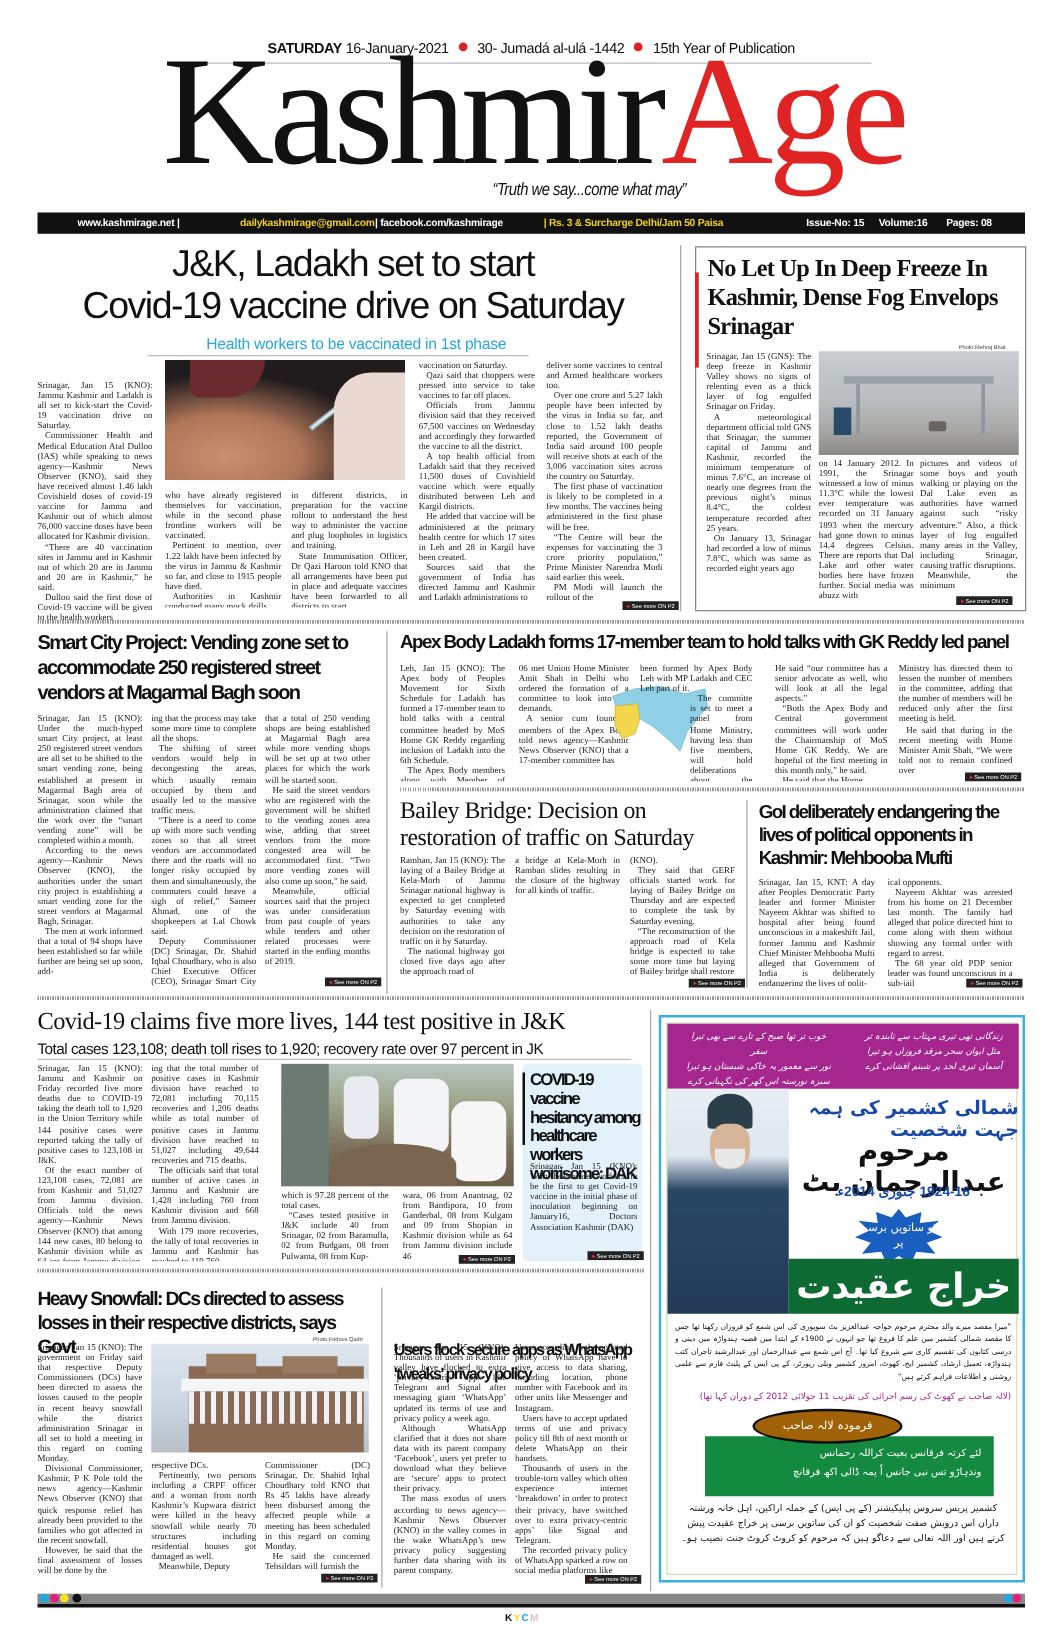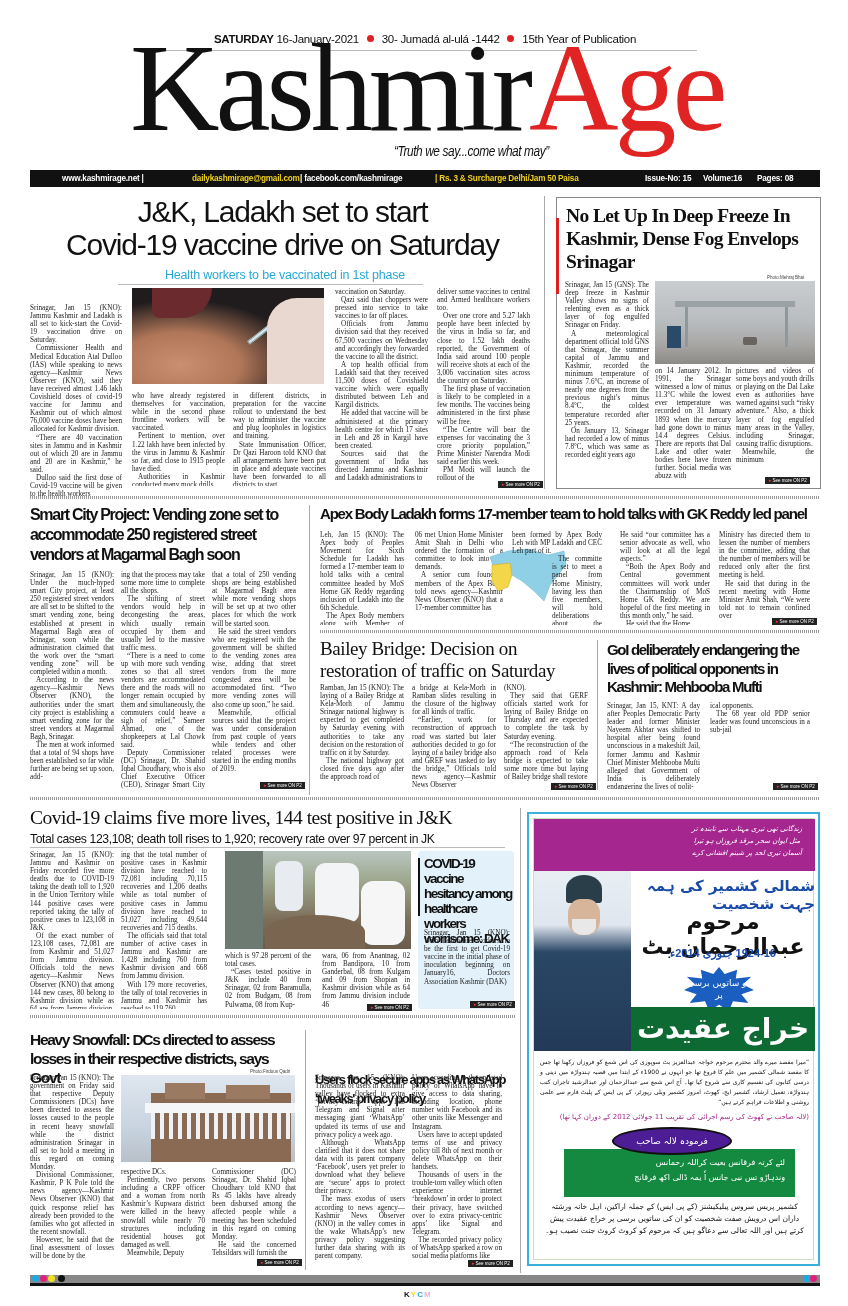--- a/index.html
+++ b/index.html
@@ -44,21 +44,21 @@
 #ad-top{position:absolute;left:0;top:0;width:281px;height:52px;background:#a4268e;color:#fff;font-family:"DejaVu Sans",sans-serif;font-size:7px;direction:rtl}
 #ad-top .col{position:absolute;top:4px;width:120px;line-height:12px;text-align:center;font-style:italic}
 #ad-green{position:absolute;left:97px;top:188px;width:184px;height:44px;background:#0c6a32;color:#fff;text-align:center;font-family:"DejaVu Sans",sans-serif;font-weight:bold;font-size:28px;line-height:44px;direction:rtl}
 #ad-star{position:absolute;left:150px;top:148px;width:70px;height:44px;background:#1a5fbf;clip-path:polygon(50% 0,58% 16%,76% 6%,74% 26%,96% 22%,84% 40%,100% 52%,82% 62%,92% 82%,70% 78%,64% 100%,50% 86%,36% 100%,30% 78%,8% 82%,18% 62%,0 52%,16% 40%,4% 22%,26% 26%,24% 6%,42% 16%);color:#fff;font-family:"DejaVu Sans",sans-serif;font-size:9px;line-height:12px;text-align:center;padding-top:10px;direction:rtl}
 #ad-portrait{position:absolute;left:0;top:52px;width:97px;height:180px;background:linear-gradient(180deg,#e8eef4 0%,#dfe6ef 30%,#2b4766 45%,#223a58 100%)}
 #ad-title1{position:absolute;left:97px;top:58px;width:184px;text-align:right;font-family:"DejaVu Sans",sans-serif;font-weight:bold;font-size:15px;color:#1a4aa8;direction:rtl}
 #ad-title2{position:absolute;left:97px;top:90px;width:184px;text-align:center;font-family:"DejaVu Sans",sans-serif;font-weight:bold;font-size:22px;color:#111;direction:rtl}
 #ad-dates{position:absolute;left:97px;top:128px;width:184px;text-align:center;font-family:"Liberation Sans",sans-serif;font-weight:bold;font-size:11px;color:#1a4aa8;direction:rtl}
 #ad-quote{position:absolute;left:6px;top:238px;width:269px;font-family:"DejaVu Sans",sans-serif;font-size:6px;line-height:10px;color:#111;text-align:justify;direction:rtl}
 #ad-quote-src{position:absolute;left:6px;top:294px;width:269px;text-align:right;font-family:"DejaVu Sans",sans-serif;font-size:7px;color:#a4268e;direction:rtl}
-#ad-pill{position:absolute;left:78px;top:308px;width:120px;height:28px;border-radius:50%;background:#4c1d95;border:2px solid #111;color:#fff;text-align:center;font-family:"DejaVu Sans",sans-serif;font-size:9px;line-height:24px;direction:rtl}
+#ad-pill{position:absolute;left:68px;top:308px;width:120px;height:28px;border-radius:50%;background:#a16207;border:2px solid #111;color:#fff;text-align:center;font-family:"DejaVu Sans",sans-serif;font-size:9px;line-height:24px;direction:rtl}
 #ad-verse{position:absolute;left:30px;top:330px;width:231px;height:48px;background:#148a40;color:#fff;font-family:"DejaVu Sans",sans-serif;font-size:8px;line-height:15px;padding:6px 10px;direction:rtl}
 #ad-foot{position:absolute;left:10px;top:382px;width:261px;text-align:center;font-family:"DejaVu Sans",sans-serif;font-size:7.5px;line-height:12px;color:#111;direction:rtl}
 
 #foot-gray{left:30px;top:1275px;width:790px;height:8px;background:#888}
 #foot-black{left:30px;top:1283px;width:790px;height:3px;background:#111}
 .cmyk{position:absolute;width:7px;height:7px;border-radius:50%;top:1275px}
 #kycm{left:404px;top:1290px;font-family:"Liberation Sans",sans-serif;font-weight:bold;font-size:8px;letter-spacing:1px}
 </style>
 </head>
 <body>
@@ -143,37 +143,37 @@
   <div style="position:absolute;left:20px;top:20px;width:120px;height:6px;background:#9aa2a6"></div>
   <div style="position:absolute;left:30px;top:26px;width:3px;height:40px;background:#8f989c"></div>
   <div style="position:absolute;left:130px;top:26px;width:3px;height:40px;background:#8f989c"></div>
   <div style="position:absolute;left:12px;top:45px;width:14px;height:22px;background:#2a4a6a"></div>
   <div style="position:absolute;left:88px;top:56px;width:14px;height:8px;background:#6a6460;border-radius:2px"></div>
 </div>
 <div class="abs body-text" style="left:655px;top:367px;width:76px;height:117px">
   <p>on 14 January 2012. In 1991, the Srinagar witnessed a low of minus 11.3°C while the lowest ever temperature was recorded on 31 January 1893 when the mercury had gone down to minus 14.4 degrees Celsius. There are reports that Dal Lake and other water bodies here have frozen further. Social media was abuzz with</p>
 </div>
 <div class="abs body-text" style="left:736px;top:367px;width:78px;height:117px">
-  <p>pictures and videos of some boys and youth drills or playing on the Dal Lake even as authorities have warned against such “risky adventure.” Also, a thick layer of fog engulfed many areas in the Valley, including Srinagar, causing traffic disruptions.</p>
+  <p>pictures and videos of some boys and youth walking or playing on the Dal Lake even as authorities have warned against such “risky adventure.” Also, a thick layer of fog engulfed many areas in the Valley, including Srinagar, causing traffic disruptions.</p>
     <p>Meanwhile, the minimum</p>
 </div>
 <div class="abs more" style="left:765px;top:476px"><b>►</b><span>See more ON P2</span></div>
 
 <div class="rule-dots" style="left:30px;top:496px;width:790px"></div>
 
 <div class="abs sec-h" style="left:30px;top:505px;width:275px;font-size:16px;line-height:20px;letter-spacing:-1.3px">Smart City Project: Vending zone set to accommodate 250 registered street vendors at Magarmal Bagh soon</div>
 <div class="abs body-text" style="left:30px;top:571px;width:84px;height:218px">
   <p>Srinagar, Jan 15 (KNO): Under the much-hyped smart City project, at least 250 registered street vendors are all set to be shifted to the smart vending zone, being established at present in Magarmal Bagh area of Srinagar, soon while the administration claimed that the work over the “smart vending zone” will be completed within a month.</p>
     <p>According to the news agency—Kashmir News Observer (KNO), the authorities under the smart city project is establishing a smart vending zone for the street vendors at Magarmal Bagh, Srinagar.</p>
     <p>The men at work informed that a total of 94 shops have been established so far while further are being set up soon, add-</p>
 </div>
 <div class="abs body-text" style="left:121px;top:571px;width:84px;height:218px">
   <p>ing that the process may take some more time to complete all the shops.</p>
     <p>The shifting of street vendors would help in decongesting the areas, which usually remain occupied by them and usually led to the massive traffic mess.</p>
-    <p>“There is a need to come up with more such vending zones so that all street vendors are accommodated there and the roads will no longer remain occupied by them and simultaneously, the commuters could heave a sigh of relief,” Sameer Ahmad, one of the shopkeepers at Lal Chowk said.</p>
+    <p>“There is a need to come up with more such vending zones so that all street vendors are accommodated there and the roads will no longer risky occupied by them and simultaneously, the commuters could heave a sigh of relief,” Sameer Ahmad, one of the shopkeepers at Lal Chowk said.</p>
     <p>Deputy Commissioner (DC) Srinagar, Dr. Shahid Iqbal Choudhary, who is also Chief Executive Officer (CEO), Srinagar Smart City Limited, told KNO</p>
 </div>
 <div class="abs body-text" style="left:212px;top:571px;width:84px;height:208px">
   <p>that a total of 250 vending shops are being established at Magarmal Bagh area while more vending shops will be set up at two other places for which the work will be started soon.</p>
     <p>He said the street vendors who are registered with the government will be shifted to the vending zones area wise, adding that street vendors from the more congested area will be accommodated first. “Two more vending zones will also come up soon,” he said.</p>
     <p>Meanwhile, official sources said that the project was under consideration from past couple of years while tenders and other related processes were started in the ending months of 2019.</p>
 </div>
 <div class="abs more" style="left:260px;top:781px"><b>►</b><span>See more ON P2</span></div>
 <div class="vline" style="left:309px;top:505px;height:290px"></div>
 
@@ -208,36 +208,36 @@
 <div class="abs more" style="left:772px;top:617px"><b>►</b><span>See more ON P2</span></div>
 <div class="rule-dots" style="left:320px;top:630px;width:500px"></div>
 
 <div class="abs sec-serif" style="left:320px;top:638px;width:270px;font-size:19px;line-height:22px">Bailey Bridge: Decision on restoration of traffic on Saturday</div>
 <div class="abs body-text" style="left:320px;top:684px;width:84px;height:105px">
   <p>Ramban, Jan 15 (KNO): The laying of a Bailey Bridge at Kela-Morh of Jammu Srinagar national highway is expected to get completed by Saturday evening with authorities to take any decision on the restoration of traffic on it by Saturday.</p>
     <p>The national highway got closed five days ago after the approach road of</p>
 </div>
 <div class="abs body-text" style="left:412px;top:684px;width:84px;height:105px">
   <p>a bridge at Kela-Morh in Ramban slides resulting in the closure of the highway for all kinds of traffic.</p>
-    <p>“Earlier, work for reconstruction of approach road was started but later authorities decided to go for laying of a bailey bridge also and GREF was tasked to lay the bridge,” Officials told news agency—Kashmir News Observer</p>
 </div>
 <div class="abs body-text" style="left:504px;top:684px;width:84px;height:105px">
   <p>(KNO).</p>
     <p>They said that GERF officials started work for laying of Bailey Bridge on Thursday and are expected to complete the task by Saturday evening.</p>
     <p>“The reconstruction of the approach road of Kela bridge is expected to take some more time but laying of Bailey bridge shall restore</p>
 </div>
 <div class="abs more" style="left:551px;top:782px"><b>►</b><span>See more ON P2</span></div>
 <div class="vline" style="left:597px;top:640px;height:150px"></div>
 
 <div class="abs sec-h" style="left:607px;top:641px;width:210px;font-size:15px;line-height:18.5px;letter-spacing:-1.3px">GoI deliberately endangering the lives of political opponents in Kashmir: Mehbooba Mufti</div>
 <div class="abs body-text" style="left:607px;top:702px;width:93px;height:87px">
   <p>Srinagar, Jan 15, KNT: A day after Peoples Democratic Party leader and former Minister Nayeem Akhtar was shifted to hospital after being found unconscious in a makeshift Jail, former Jammu and Kashmir Chief Minister Mehbooba Mufti alleged that Government of India is deliberately endangering the lives of polit-</p>
 </div>
 <div class="abs body-text" style="left:710px;top:702px;width:100px;height:87px">
   <p>ical opponents.</p>
+    <p>Nayeem Akhtar was arrested from his home on 21 December last month. The family had alleged that police directed him to come along with them without showing any formal order with regard to arrest.</p>
     <p>The 68 year old PDP senior leader was found unconscious in a sub-jail</p>
 </div>
 <div class="abs more" style="left:773px;top:782px"><b>►</b><span>See more ON P2</span></div>
 
 <div class="rule-dots" style="left:30px;top:797px;width:790px"></div>
 
 <div class="abs sec-serif" style="left:30px;top:807px;width:480px;font-size:19.5px;line-height:22px;letter-spacing:-0.5px">Covid-19 claims five more lives, 144 test positive in J&amp;K</div>
 <div class="abs sans" style="left:30px;top:832px;width:480px;font-size:12.2px;letter-spacing:-0.4px;color:#111">Total cases 123,108; death toll rises to 1,920; recovery rate over 97 percent in JK</div>
 <div class="abs" style="left:30px;top:847px;width:475px;height:1px;background:#bbb"></div>
 <div class="abs body-text" style="left:30px;top:851px;width:84px;height:158px">
@@ -316,20 +316,25 @@
 </div>
 <div class="abs more" style="left:468px;top:1259px"><b>►</b><span>See more ON P2</span></div>
 
 <div class="abs" id="ad">
   <div id="ad-inner">
     <div id="ad-top">
       <div class="col" style="right:8px">
         <div>زندگانی تھی تیری مہتاب سے تابندہ تر</div>
         <div>مثل ایوان سحر مرقد فروزاں ہو تیرا</div>
         <div>آسمان تیری لحد پر شبنم افشانی کرے</div>
+      </div>
+      <div class="col" style="right:148px">
+        <div>خوب تر تھا صبح کے تارے سے بھی تیرا سفر</div>
+        <div>نور سے معمور یہ خاکی شبستان ہو تیرا</div>
+        <div>سبزہ نورستہ اس گھر کی نگہبانی کرے</div>
       </div>
     </div>
     <div id="ad-portrait">
       <div style="position:absolute;left:32px;top:4px;width:36px;height:28px;background:#2a3e4a;border-radius:50% 50% 10% 10%"></div>
       <div style="position:absolute;left:34px;top:28px;width:32px;height:36px;background:#d7b59a;border-radius:40%"></div>
       <div style="position:absolute;left:38px;top:48px;width:24px;height:16px;background:#e8e8e8;border-radius:0 0 50% 50%"></div>
     </div>
     <div id="ad-title1">شمالی کشمیر کی ہمہ جہت شخصیت</div>
     <div id="ad-title2">مرحوم عبدالرحمان بٹ</div>
     <div id="ad-dates">1924-16 جنوری 2014ء</div>

